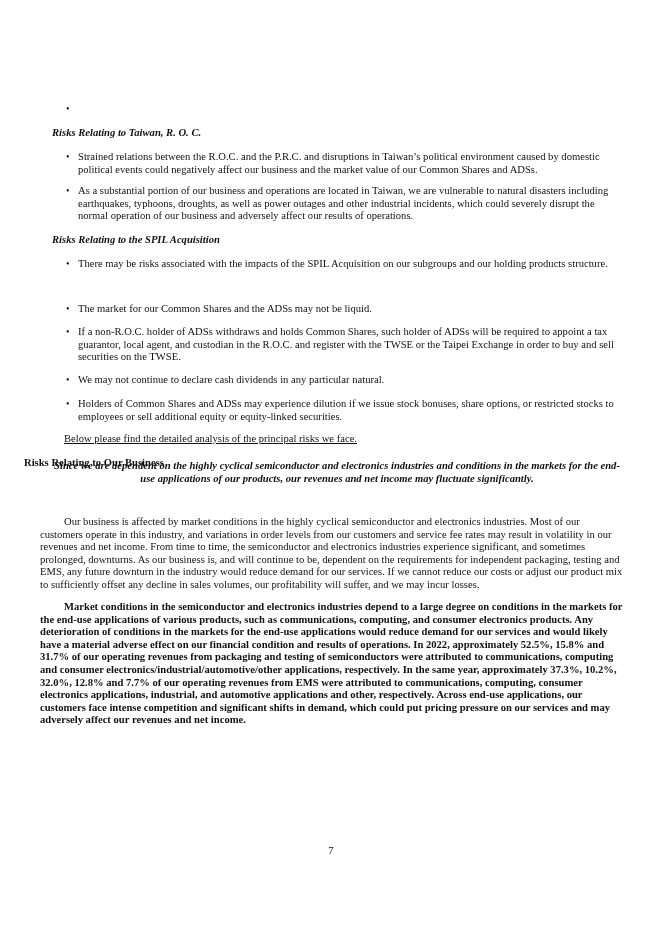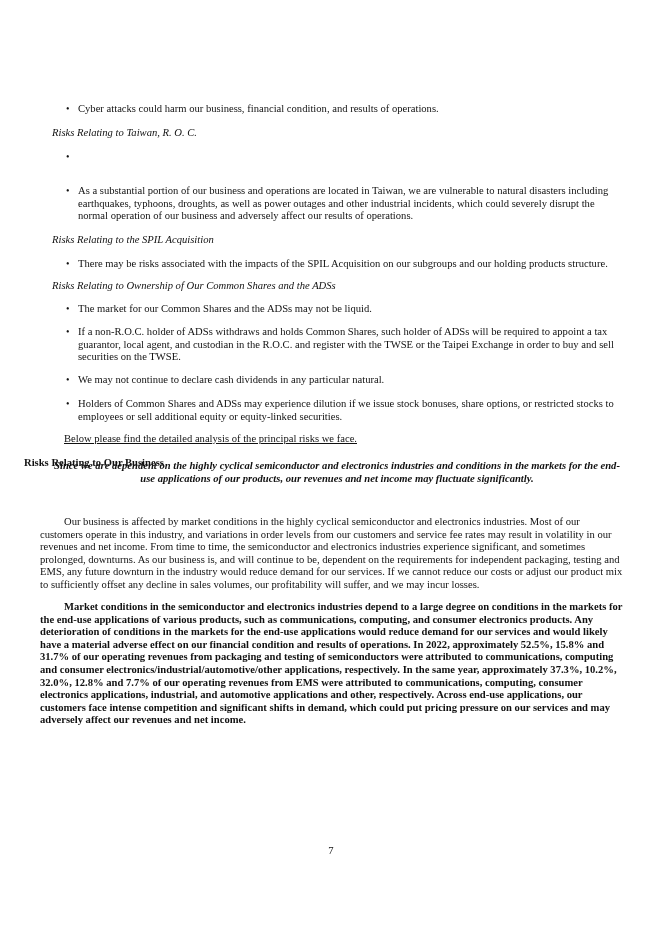--- a/index.html
+++ b/index.html
@@ -9,21 +9,21 @@
     color: #111111; font-size: 10.6px; line-height: 12.6px;
   }
   .page { position: absolute; left: 0; top: 0; width: 662px; height: 936px; }
   .bullet-item {
     position: absolute; left: 78px; width: 545px;
   }
   .bullet-item .dot {
     position: absolute; left: -12px; top: 0; font-size: 10px;
   }
   .subhead {
-    position: absolute; left: 52px; font-weight: normal; font-style: italic;
+    position: absolute; left: 52px; font-weight: bold; font-style: italic;
   }
   .section-head {
     position: absolute; left: 24px; font-weight: bold;
   }
   .para {
     position: absolute; left: 40px; width: 583px; text-align: left;
   }
   .para .indent { display: inline-block; width: 24px; }
   .italic-head {
     position: absolute; left: 52px; width: 570px; font-weight: bold; font-style: italic;
@@ -35,42 +35,41 @@
     position: absolute; left: 0; width: 662px; text-align: center; top: 845px;
   }
 </style>
 </head>
 <body>
 
 <div class="page">
 
   <div class="bullet-item" style="top:103px;">
     <span class="dot">•</span>
-    <span>Cyber attacks could harm our business, financial condition, and results of operations.</span>
   </div>
 
   <div class="subhead" style="top:127px;">Risks Relating to Taiwan, R. O. C.</div>
 
   <div class="bullet-item" style="top:151px;">
     <span class="dot">•</span>
+    <span>Strained relations between the R.O.C. and the P.R.C. and disruptions in Taiwan’s political environment caused by domestic political events could negatively affect our business and the market value of our Common Shares and ADSs.</span>
   </div>
 
   <div class="bullet-item" style="top:185px;">
     <span class="dot">•</span>
     <span>As a substantial portion of our business and operations are located in Taiwan, we are vulnerable to natural disasters including earthquakes, typhoons, droughts, as well as power outages and other industrial incidents, which could severely disrupt the normal operation of our business and adversely affect our results of operations.</span>
   </div>
 
   <div class="subhead" style="top:234px;">Risks Relating to the SPIL Acquisition</div>
 
   <div class="bullet-item" style="top:258px;">
     <span class="dot">•</span>
     <span>There may be risks associated with the impacts of the SPIL Acquisition on our subgroups and our holding products structure.</span>
   </div>
 
-  <div class="subhead" style="top:280px;">Risks Relating to Ownership of Our Common Shares and the ADSs</div>
 
   <div class="bullet-item" style="top:303px;">
     <span class="dot">•</span>
     <span>The market for our Common Shares and the ADSs may not be liquid.</span>
   </div>
 
   <div class="bullet-item" style="top:326px;">
     <span class="dot">•</span>
     <span>If a non-R.O.C. holder of ADSs withdraws and holds Common Shares, such holder of ADSs will be required to appoint a tax guarantor, local agent, and custodian in the R.O.C. and register with the TWSE or the Taipei Exchange in order to buy and sell securities on the TWSE.</span>
   </div>

